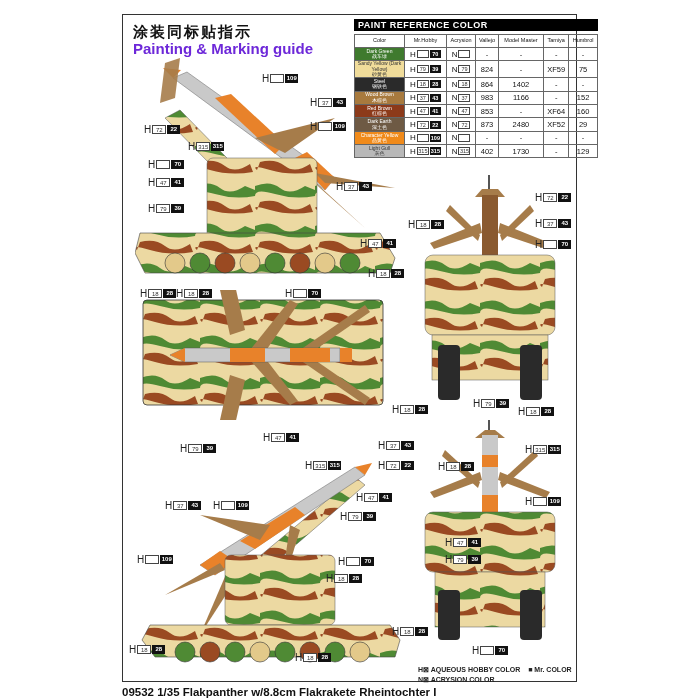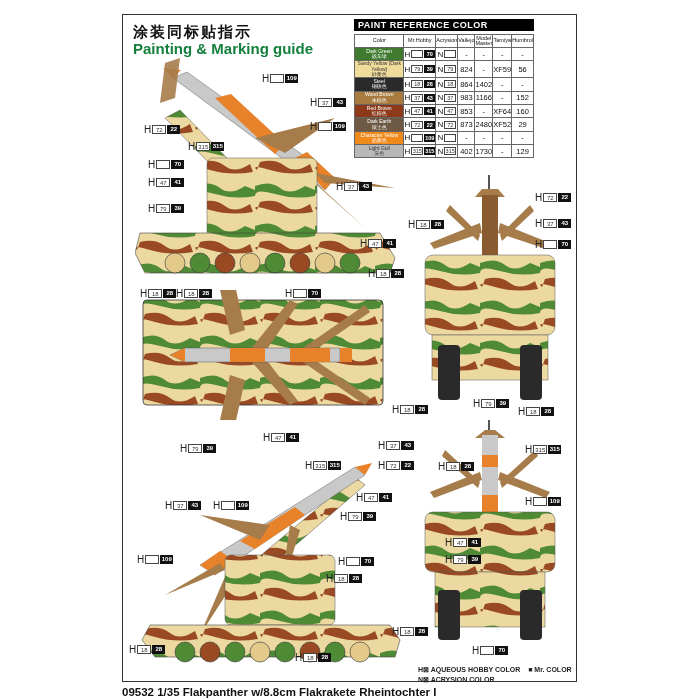--- a/index.html
+++ b/index.html
@@ -1,23 +1,23 @@
 <!DOCTYPE html>
 <html><head>
 <meta charset="utf-8">
 <style>
   * { box-sizing: border-box; margin: 0; padding: 0; }
   body { width: 700px; height: 700px; background: #ffffff; font-family: "Liberation Sans", sans-serif; position: relative; overflow: hidden; }
   .sheet { position: absolute; left: 122px; top: 14px; width: 455px; height: 668px; border: 1.5px solid #333; background: #fff; }
   .title-cn { position: absolute; left: 133px; top: 23px; font-size: 15px; font-weight: bold; letter-spacing: 2px; color: #111; }
-  .title-en { position: absolute; left: 133px; top: 40px; font-size: 15px; font-weight: bold; color: #15803d; }
+  .title-en { position: absolute; left: 133px; top: 40px; font-size: 15px; font-weight: bold; color: #6d28d9; }
   .footer { position: absolute; left: 122px; top: 686px; font-size: 11.5px; font-weight: bold; color: #111; }
 
   
-  .ptable { position: absolute; left: 354px; top: 19px; width: 180px; border-radius: 22px; }
+  .ptable { position: absolute; left: 354px; top: 19px; width: 244px; border-radius: 22px; }
   .ptable .head { background: #000; color: #fff; font-size: 9px; font-weight: bold; padding: 1px 4px; letter-spacing: 0.5px; }
   .ptable table { border-collapse: collapse; width: 100%; margin-top: 3px; }
   .ptable th { font-size: 5.5px; font-weight: normal; border: 1px solid #666; height: 13px; color: #111; line-height: 1; }
   .ptable td { font-size: 7.5px; border: 1px solid #666; height: 13.4px; text-align: center; color: #111; padding: 0; }
   .ptable td.sw { font-size: 5px; line-height: 1.05; color: #fff; width: 50px; }
   .code { display: inline-flex; align-items: center; gap: 1px; font-size: 8px; }
   .code .w { display: inline-block; border: 1px solid #444; background: #fff; font-size: 5.5px; width: 12px; height: 8px; line-height: 7px; text-align: center; color: #333; }
   .code .b { display: inline-block; background: #111; color: #fff; font-size: 5.5px; font-weight: bold; width: 11px; height: 8px; line-height: 8px; text-align: center; }
 
   
@@ -66,21 +66,21 @@
         <tr>
           <td class="sw" style="background: rgb(240, 220, 154); color: rgb(51, 51, 51);">
             <div>Sandy Yellow (Dark Yellow)</div>
             <div>砂黄色</div>
           </td>
           <td><span class="code">H<span class="w">79</span><span class="b">39</span></span></td>
           <td><span class="code">N<span class="w">79</span></span></td>
           <td>824</td>
           <td>-</td>
           <td>XF59</td>
-          <td>56</td>
+          <td>75</td>
         </tr>
         <tr>
           <td class="sw" style="background: rgb(42, 42, 42); color: rgb(255, 255, 255);">
             <div>Steel</div>
             <div>钢铁色</div>
           </td>
           <td><span class="code">H<span class="w">18</span><span class="b">28</span></span></td>
           <td><span class="code">N<span class="w">18</span></span></td>
           <td>864</td>
           <td>1402</td>

